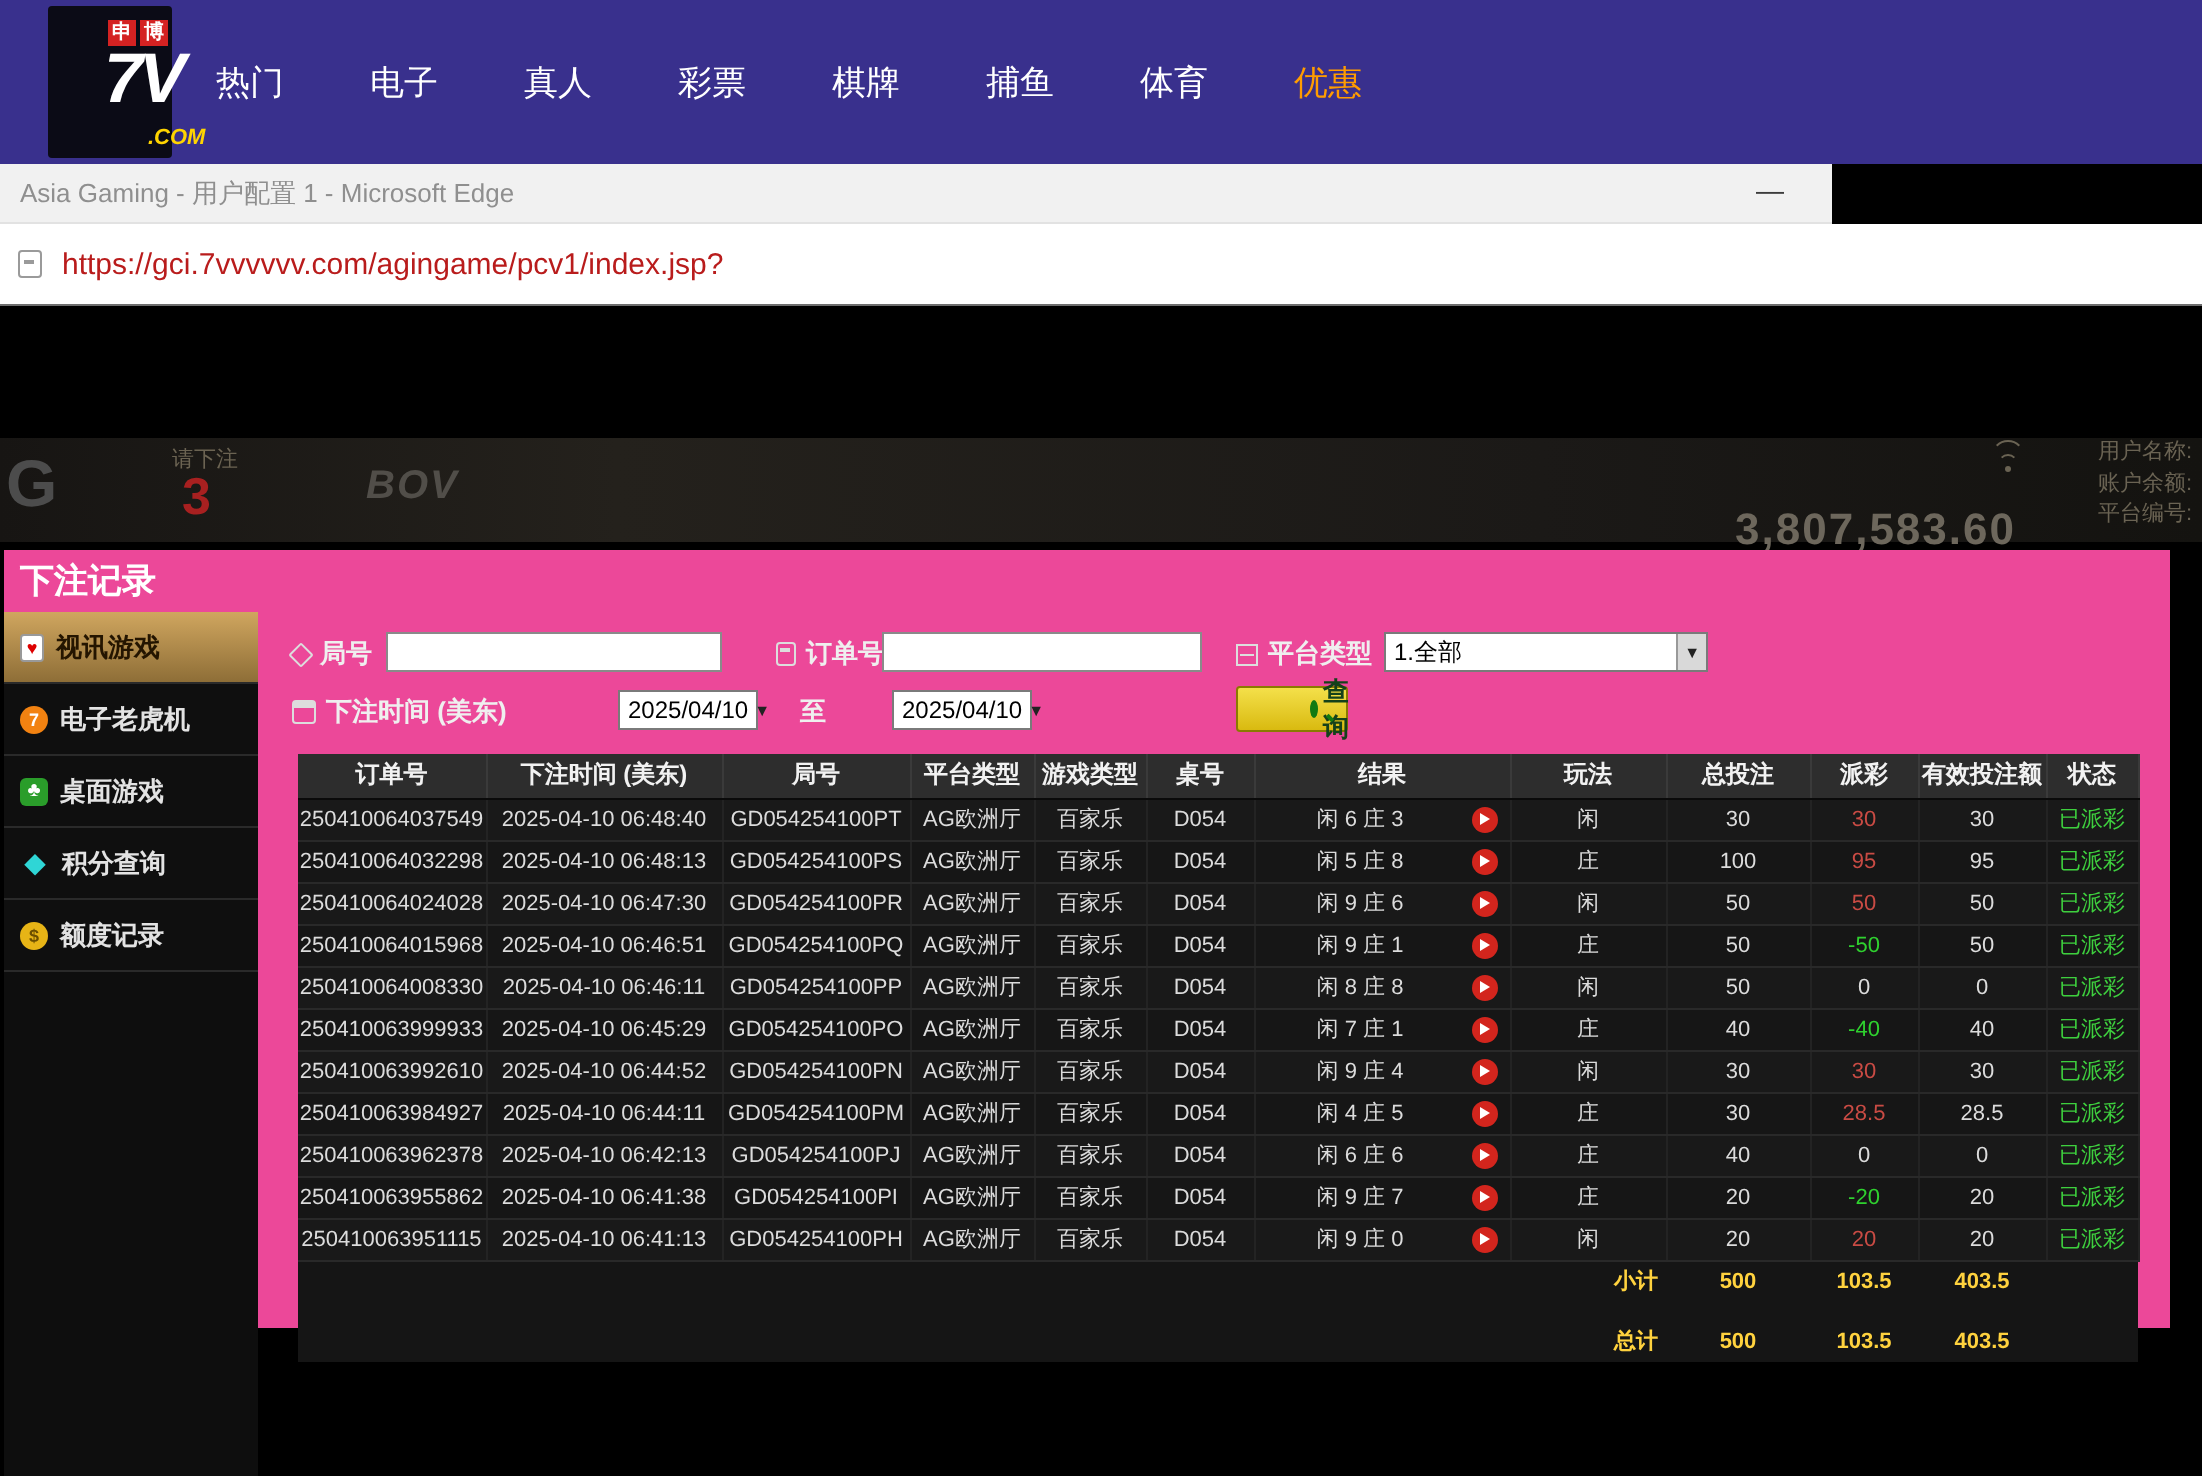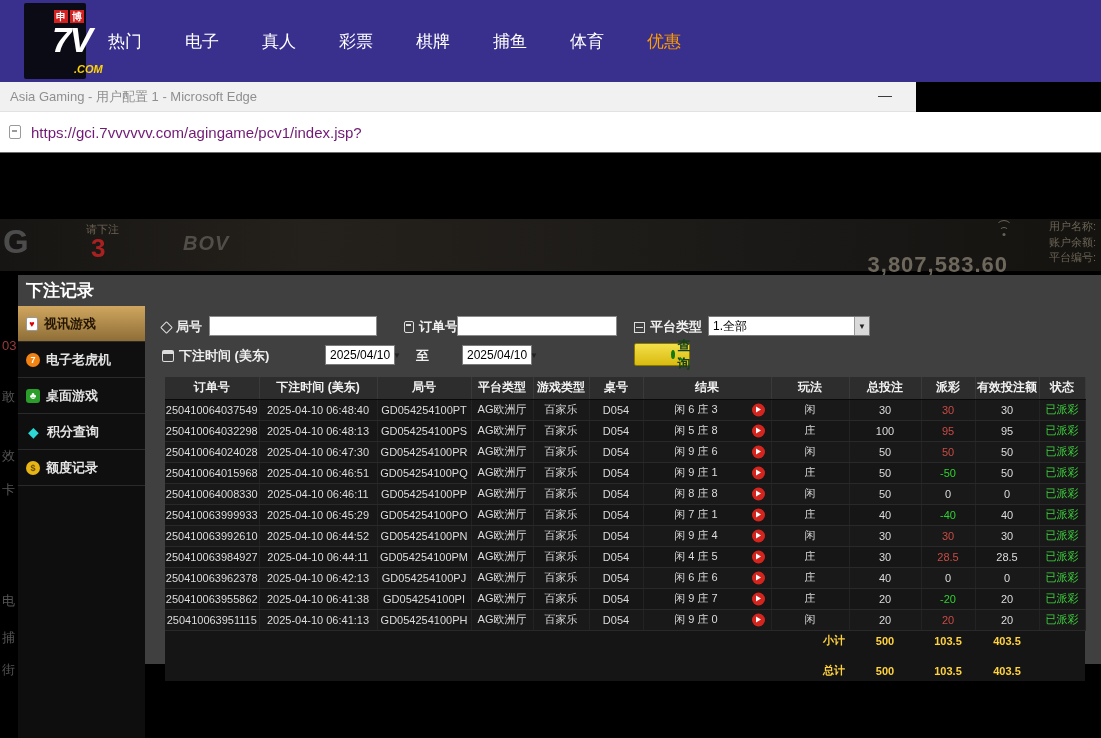--- a/index.html
+++ b/index.html
@@ -20,40 +20,40 @@
 
   
   .titlebar{position:absolute;left:0;top:82px;width:916px;height:30px;background:#f1f1f1;border-bottom:1px solid #e2e2e2;display:flex;align-items:center;}
   .titlebar .title{margin-left:10px;color:#8f8f8f;font-size:13px;}
   .titlebar .minimize{position:absolute;right:24px;top:5px;color:#3c3c3c;font-size:14px;cursor:pointer;}
 
   
   .addressbar{position:absolute;left:0;top:112px;width:1101px;height:41px;background:#fff;display:flex;align-items:center;border-bottom:1px solid #6d6d6d;}
   .page-icon{margin-left:9px;width:12px;height:14px;border:1.5px solid #9a9a9a;border-radius:2px;position:relative;flex:0 0 auto;}
   .page-icon::after{content:"";position:absolute;left:2px;top:4px;width:5px;height:1.5px;background:#9a9a9a;}
-  .url{margin-left:10px;color:#701a75;font-size:15px;}
+  .url{margin-left:10px;color:#b91c1c;font-size:15px;}
 
   
   .content{position:absolute;left:0;top:153px;width:1101px;height:585px;background:#000;}
   .band{position:absolute;left:0;top:66px;width:1101px;height:52px;background:linear-gradient(90deg,#171513,#24211c 28%,#1b1917 70%,#141310);}
   .g-logo{position:absolute;left:3px;top:70px;font-size:33px;font-weight:bold;color:#4c4c4c;}
   .bet-prompt{position:absolute;left:86px;top:69px;font-size:11px;color:#6b6352;}
   .countdown{position:absolute;left:91px;top:80px;font-size:26px;font-weight:bold;color:#a82020;}
   .stream-brand{position:absolute;left:183px;top:79px;font-size:20px;font-weight:bold;font-style:italic;color:#514e49;letter-spacing:1px;}
   .wifi{position:absolute;right:88px;top:70px;width:18px;height:13px;}
   .wifi::after{content:"";position:absolute;left:50%;bottom:0;width:3px;height:3px;background:#6a6353;border-radius:50%;transform:translateX(-50%);}
   .wifi .a1,.wifi .a2{position:absolute;left:50%;bottom:-1px;border:1.5px solid #6a6353;border-radius:50%;transform:translateX(-50%);clip-path:polygon(50% 50%,-20% -20%,120% -20%);}
   .wifi .a1{width:10px;height:10px;}
   .wifi .a2{width:17px;height:17px;}
   .account{position:absolute;right:5px;top:66px;font-size:11px;color:#6a6353;line-height:15.5px;text-align:left;}
   .balance{position:absolute;right:93px;top:99px;font-size:22px;font-weight:bold;color:#6d675c;letter-spacing:1px;}
   .frag{position:absolute;left:2px;width:16px;font-size:13px;color:#555;}
 
   
-  .panel{position:absolute;left:18px;top:122px;width:1083px;height:389px;background:#404040;}
+  .panel{position:absolute;left:2px;top:122px;width:1083px;height:389px;background:#ec4899;}
   .panel-title{position:absolute;left:8px;top:4px;font-size:17px;font-weight:bold;color:#fff;}
   .sidebar{position:absolute;left:0;top:31px;width:127px;height:432px;background:#0e0e0e;}
   .side-item{height:36px;display:flex;align-items:center;gap:6px;padding-left:8px;border-bottom:1px solid #2a2a2a;background:#0f0f0f;color:#e3e3e3;font-size:13px;font-weight:bold;cursor:pointer;}
   .side-item.active{background:linear-gradient(#d0a65f,#8e6e37);color:#241500;}
   .sicon{width:15px;height:15px;display:inline-flex;align-items:center;justify-content:center;font-size:9px;flex:0 0 auto;}
   .cards-icon{width:12px;height:14px;background:#fff;border-radius:2px;color:#d00;border:1px solid #999;}
   .slot-icon{width:14px;height:14px;background:#f28211;border-radius:50%;color:#fff;font-weight:bold;}
   .table-games-icon{width:14px;height:14px;background:#2a9d2a;border-radius:3px;color:#fff;font-size:10px;}
   .points-icon{color:#2fd6d6;font-size:14px;}
   .credit-icon{width:14px;height:14px;background:#e7b416;border-radius:50%;color:#6b4e00;font-weight:bold;}

